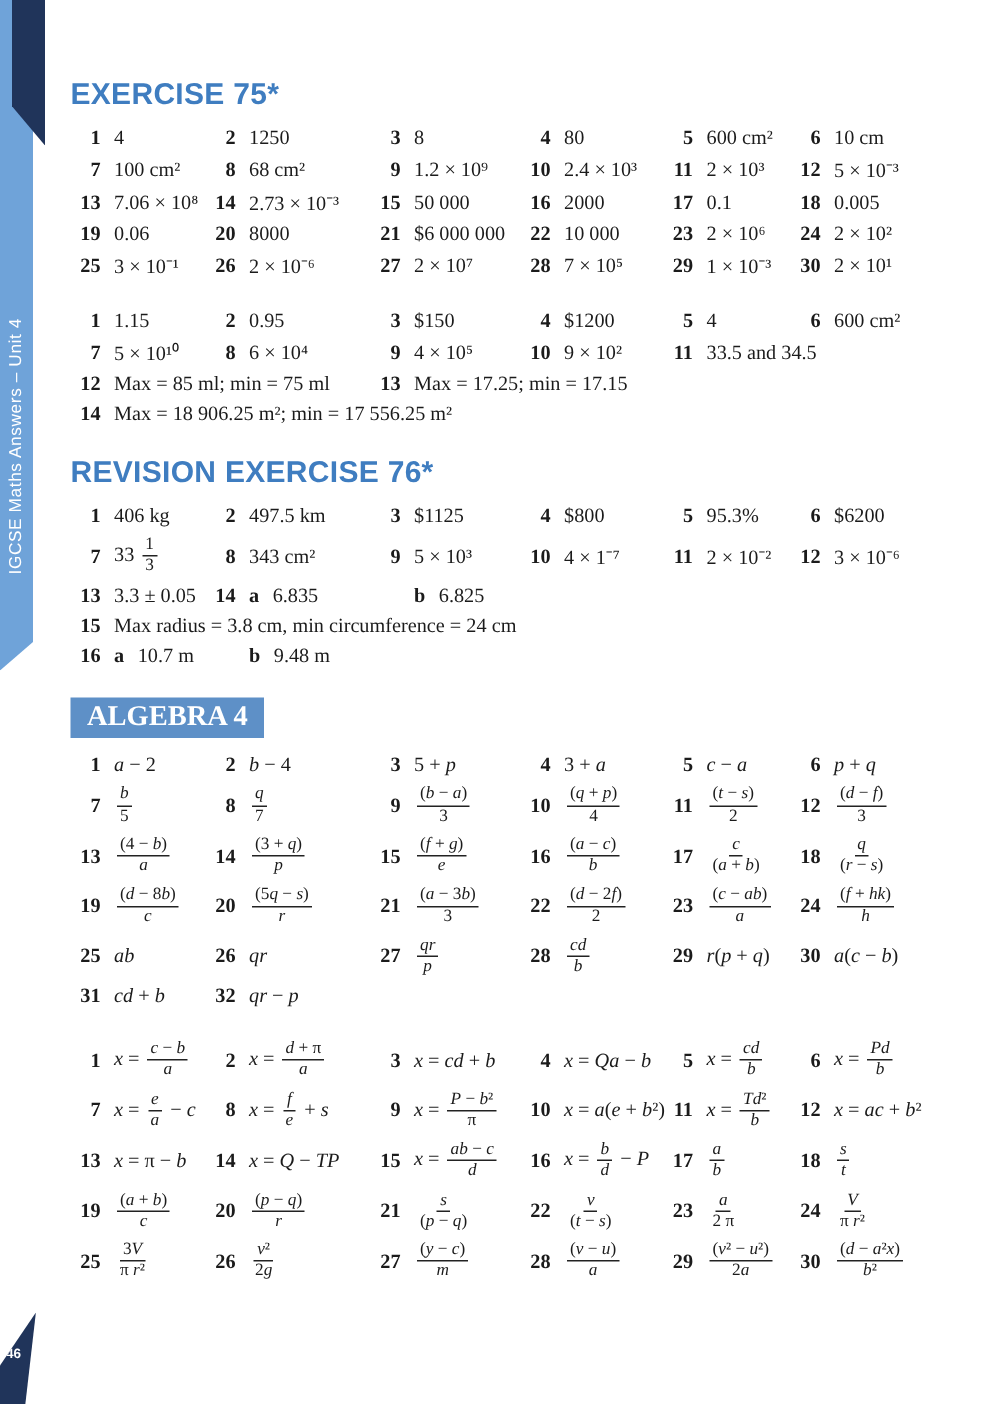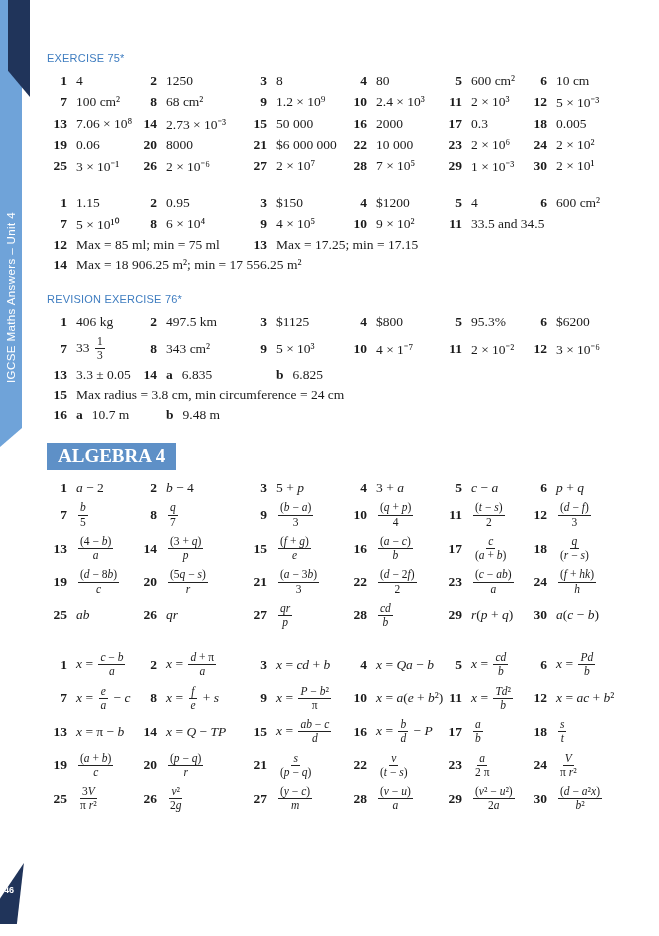--- a/index.html
+++ b/index.html
@@ -21,34 +21,34 @@
     color:#ffffff;font-family:"Liberation Sans",sans-serif;
     font-size:11.5px;letter-spacing:.4px;white-space:nowrap;
     margin-top:148px;
   }
   .top-ribbon{
     position:absolute;left:8px;top:0;width:22px;height:97px;
     background:var(--navy,#20345a);
     clip-path:polygon(0 0,100% 0,100% 100%,0 73%);
   }
   .page-ribbon{
-    position:absolute;left:0;bottom:12px;width:26px;height:61px;
+    position:absolute;left:0;bottom:0;width:26px;height:61px;
     background:var(--navy,#20345a);
     clip-path:polygon(92% 0,65% 100%,0 100%,0 58%);
   }
   .page-ribbon .pnum{
     position:absolute;left:4px;top:22px;color:#fff;
     font-family:"Liberation Sans",sans-serif;font-size:9px;font-weight:bold;
   }
   
   .content{position:absolute;left:47px;top:52px;width:582px;}
   h2.sec-title{
     font-family:"Liberation Sans",sans-serif;
     color:var(--accent_blue,#3f7dc0);
-    font-size:11px;font-weight:normal;letter-spacing:.2px;
+    font-size:20px;font-weight:bold;letter-spacing:.2px;
     margin:0 0 9px 0;
   }
   .sec{margin-bottom:20px;}
   .badge{
     display:inline-block;background:var(--badge_blue,#5e90c7);color:#fff;
     font-family:"Liberation Serif",serif;font-weight:bold;font-size:19px;
     padding:2px 11px 3px 11px;margin:0 0 10px 0;
   }
   .row{
     display:grid;
@@ -147,21 +147,21 @@
         <div class="item">
           <span class="num">15</span>
           <span class="val">50 000</span>
         </div>
         <div class="item">
           <span class="num">16</span>
           <span class="val">2000</span>
         </div>
         <div class="item">
           <span class="num">17</span>
-          <span class="val">0.3</span>
+          <span class="val">0.1</span>
         </div>
         <div class="item">
           <span class="num">18</span>
           <span class="val">0.005</span>
         </div>
       </div>
       <div class="row">
         <div class="item">
           <span class="num">19</span>
           <span class="val">0.06</span>
@@ -550,20 +550,29 @@
             </span></span>
         </div>
         <div class="item">
           <span class="num">29</span>
           <span class="val"><i>r</i>(<i>p</i> + <i>q</i>)</span>
         </div>
         <div class="item">
           <span class="num">30</span>
           <span class="val"><i>a</i>(<i>c</i> − <i>b</i>)</span>
         </div>
+      </div><div class="row">
+        <div class="item">
+          <span class="num">31</span>
+          <span class="val"><i>cd</i> + <i>b</i></span>
+        </div>
+        <div class="item">
+          <span class="num">32</span>
+          <span class="val"><i>qr</i> − <i>p</i></span>
+        </div>
       </div></div>
     <div class="sec">
       <div class="row">
         <div class="item">
           <span class="num">1</span>
           <span class="val"><i>x</i> = <span class="frac">
               <span class="fr-top"><i>c</i> − <i>b</i></span>
               <span class="fr-bot"><i>a</i></span>
             </span></span>
         </div>

